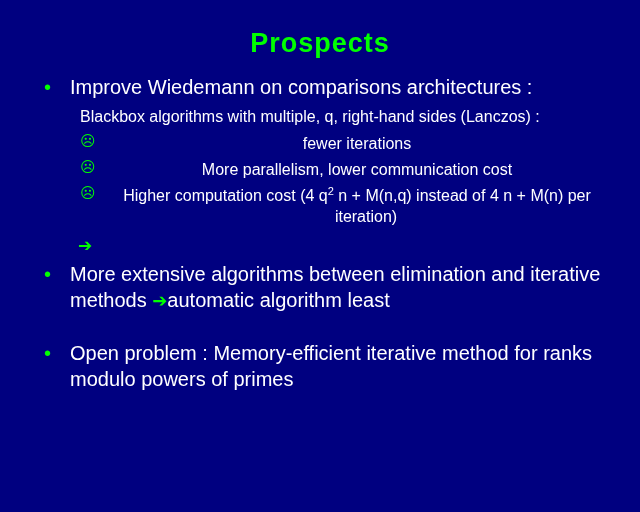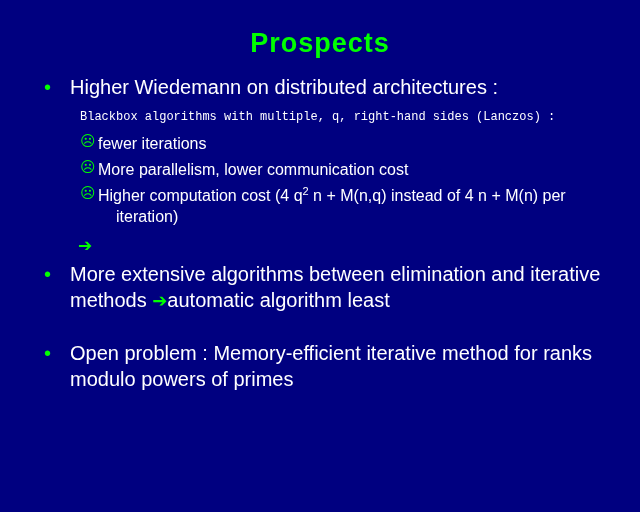--- a/index.html
+++ b/index.html
@@ -47,25 +47,24 @@
     left: 8px;
     top: 0px;
     color: #00ff00;
     font-size: 20px;
     line-height: 26px;
   }
   
   .l2 {
     position: relative;
     color: #ffffff;
-    font-size: 12px;
+    font-size: 16px;
     line-height: 22px;
     padding-left: 44px;
     margin-top: 6px;
-    font-family: Liberation Mono, monospace;
   }
   
   .l3 {
     position: relative;
     color: #ffffff;
     font-size: 16px;
     line-height: 21px;
     padding-left: 62px;
     margin-top: 5px;
   }
@@ -77,20 +76,21 @@
     height: 15px;
     line-height: 15px;
     font-size: 15px;
     color: #00ff00;
     font-family: "DejaVu Sans", sans-serif;
   }
   .l3 .cont {
     display: block;
     padding-left: 18px;
     text-indent: -18px;
+    text-align: center;
   }
   
   .l4 {
     position: relative;
     color: #ffffff;
     font-size: 16px;
     line-height: 21px;
     padding-left: 62px;
     margin-top: 8px;
   }
@@ -122,21 +122,21 @@
 <body>
 
 <div id="slide">
 
   <div id="title">Prospects</div>
 
   <div id="body">
 
     <div class="l1">
       <span class="bul">•</span>
-      <span>Higher Wiedemann on distributed architectures :</span>
+      <span>Improve Wiedemann on comparisons architectures :</span>
     </div>
 
     <div class="l2">Blackbox algorithms with multiple, q, right-hand sides (Lanczos) :</div>
 
     <div class="l3">
       <span class="face">☹</span>
       <span class="cont">fewer iterations</span>
     </div>
 
     <div class="l3">

